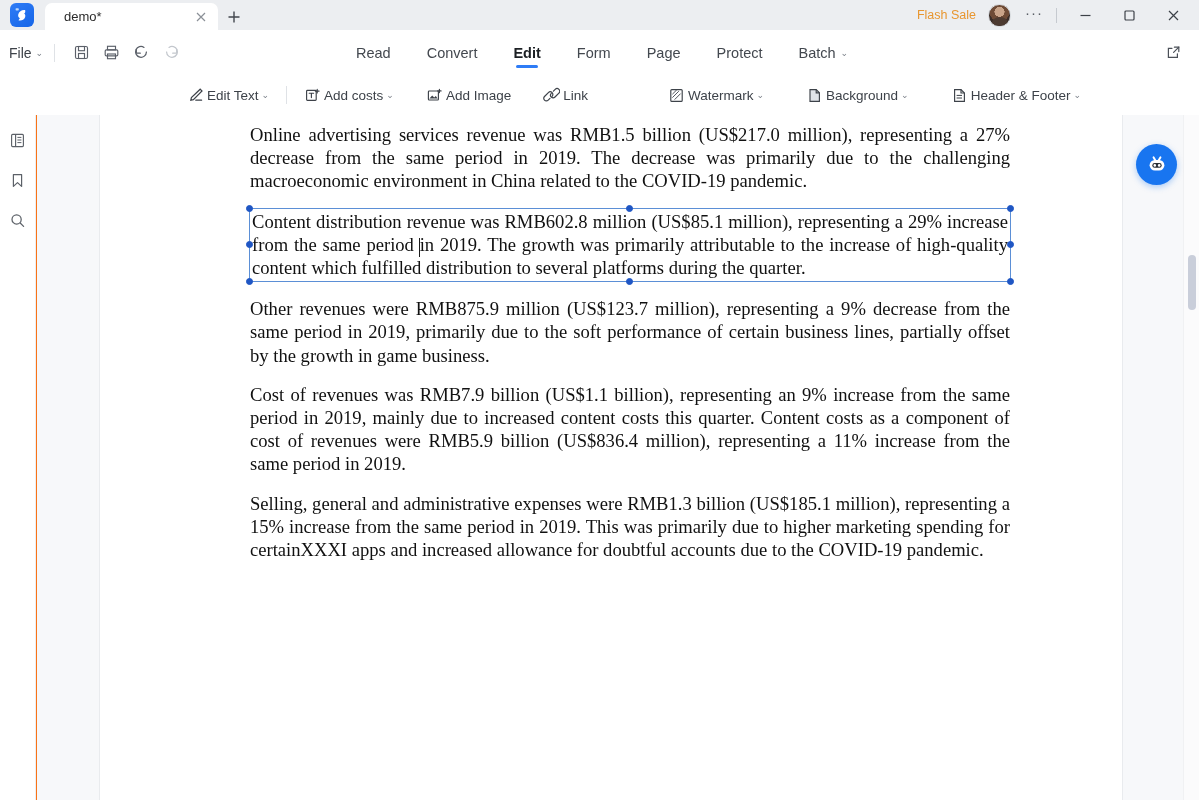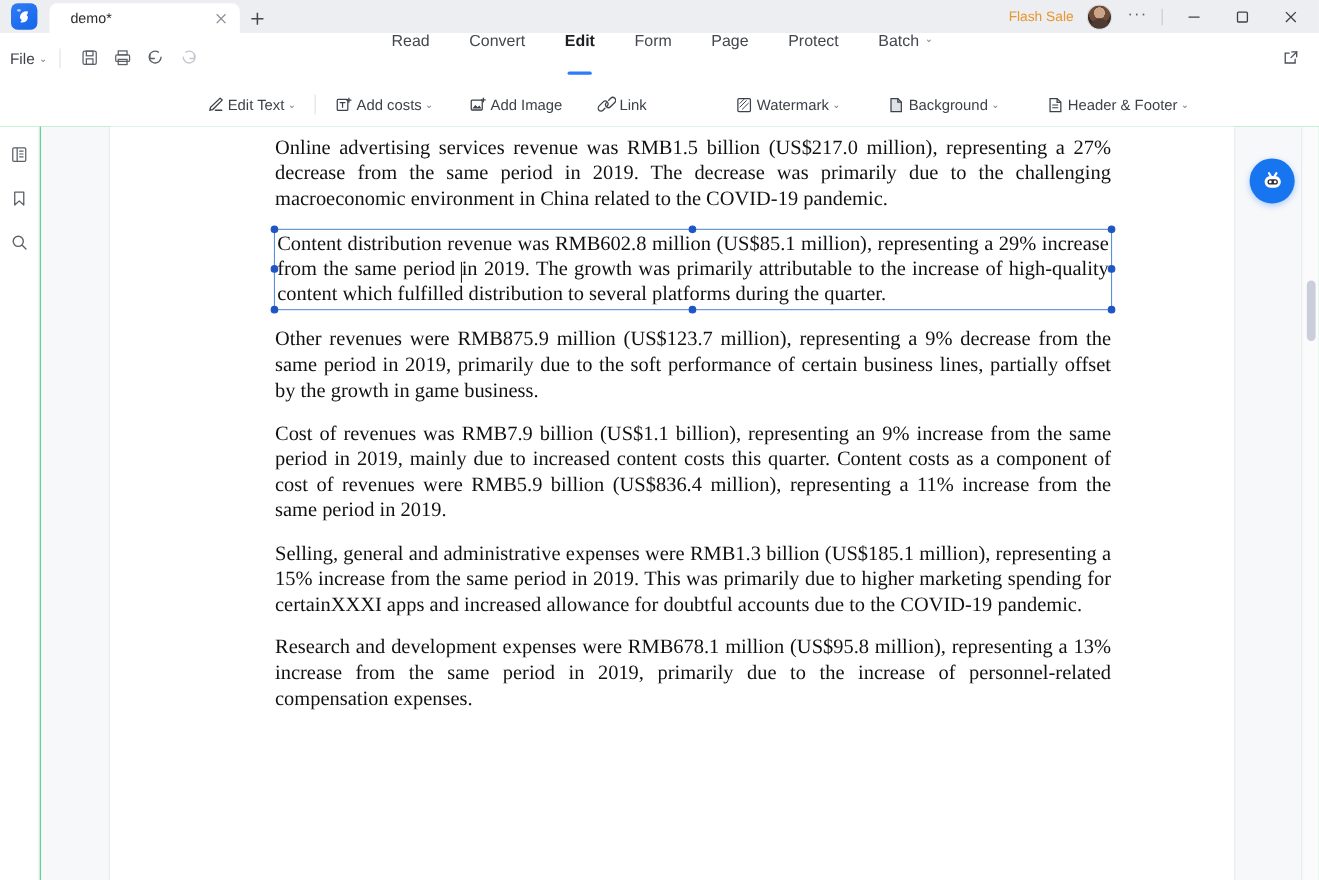--- a/index.html
+++ b/index.html
@@ -85,21 +85,21 @@
   .qicon {
     width: 30px; height: 30px; display: flex; align-items: center; justify-content: center;
     color: #5b6069;
   }
   .qicon.disabled { color: #c3c7cd; }
   .tabs {
     position: absolute; left: 338px; top: 0; height: 45px;
     display: flex; align-items: center; gap: 0;
   }
   .rtab {
-    height: 45px; padding: 0 18px; display: flex; align-items: flex-start;
+    height: 45px; padding: 0 18px; display: flex; align-items: center;
     font-size: 14.5px; color: #43484f; position: relative;
   }
   .rtab.active { color: #1c2024; font-weight: bold; }
   .rtab.active::after {
     content: ""; position: absolute; left: 50%; transform: translateX(-50%);
     bottom: 7px; width: 22px; height: 3px; border-radius: 2px; background: #2e7cf6;
   }
   .expand-btn {
     position: absolute; right: 12px; top: 0; height: 45px; width: 28px;
     display: flex; align-items: center; justify-content: center; color: #4b5058;
@@ -114,21 +114,21 @@
     display: flex; align-items: center; gap: 3px;
     height: 28px; padding: 0 9px; font-size: 13.5px; color: #3d4249;
     white-space: nowrap;
   }
   .tool svg { display: block; flex: none; }
   .t-sep { width: 1px; height: 18px; background: #dfe2e6; margin: 0 8px; }
 
   
   .body-area {
     position: absolute; top: 115px; left: 0; width: 1199px; height: 685px;
-    background: #22c55e;
+    background: #f97316;
   }
   .leftrail {
     position: absolute; left: 0; top: 0; width: 36px; height: 685px;
     background: #ffffff; border-right: 1px solid #eceef1;
     display: flex; flex-direction: column; align-items: center; padding-top: 12px; gap: 14px;
   }
   .rail-icon {
     width: 26px; height: 26px; display: flex; align-items: center; justify-content: center;
     color: #5c6168;
   }
@@ -430,21 +430,20 @@
             <span class="sel-handle h-ml"></span>
             <span class="sel-handle h-mr"></span>
             <span class="sel-handle h-bl"></span>
             <span class="sel-handle h-bm"></span>
             <span class="sel-handle h-br"></span>
           </div>
 
           <p class="para">Other revenues were RMB875.9 million (US$123.7 million), representing a 9% decrease from the same period in 2019, primarily due to the soft performance of certain business lines, partially offset by the growth in game business.</p>
           <p class="para">Cost of revenues was RMB7.9 billion (US$1.1 billion), representing an 9% increase from the same period in 2019, mainly due to increased content costs this quarter. Content costs as a component of cost of revenues were RMB5.9 billion (US$836.4 million), representing a 11% increase from the same period in 2019.</p>
           <p class="para">Selling, general and administrative expenses were RMB1.3 billion (US$185.1 million), representing a 15% increase from the same period in 2019. This was primarily due to higher marketing spending for certainXXXI apps and increased allowance for doubtful accounts due to the COVID-19 pandemic.</p>
-          <p class="para">Research and development expenses were RMB678.1 million (US$95.8 million), representing a 13% increase from the same period in 2019, primarily due to the increase of personnel-related compensation expenses.</p>
         </div>
       </div>
     </div>
 
     <div class="scrollbar">
       <div class="scroll-thumb"></div>
     </div>
 
     <div class="ai-fab">
       <svg width="24" height="24" viewBox="0 0 24 24">

